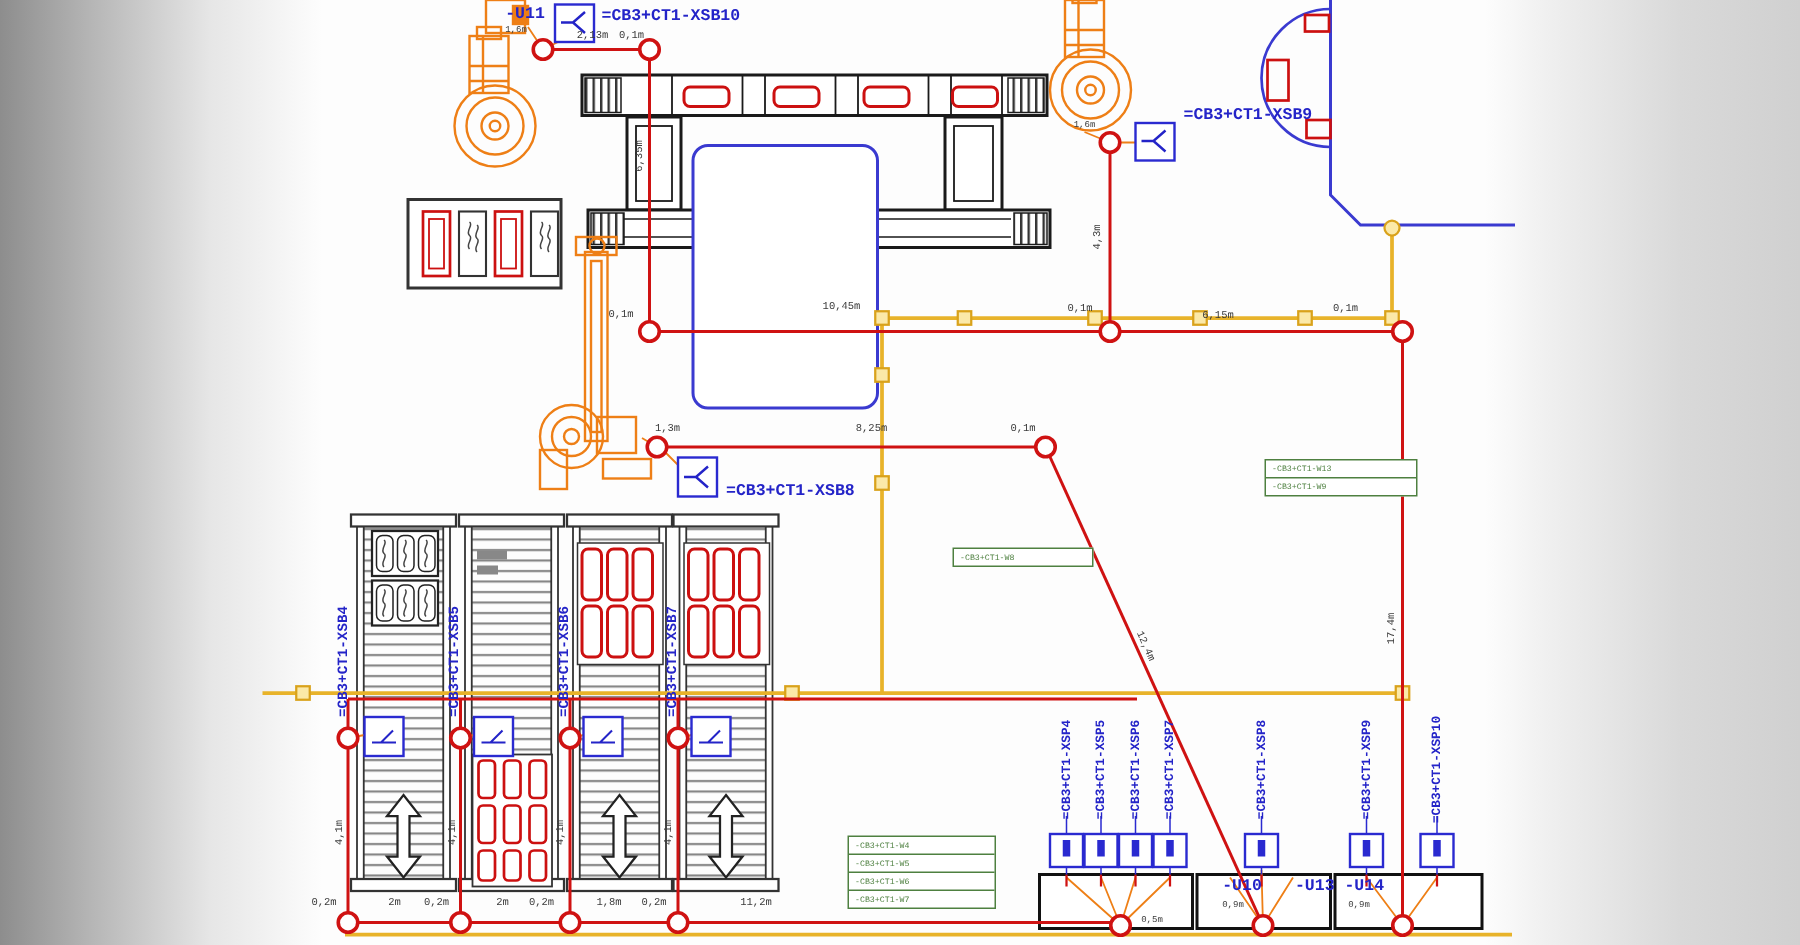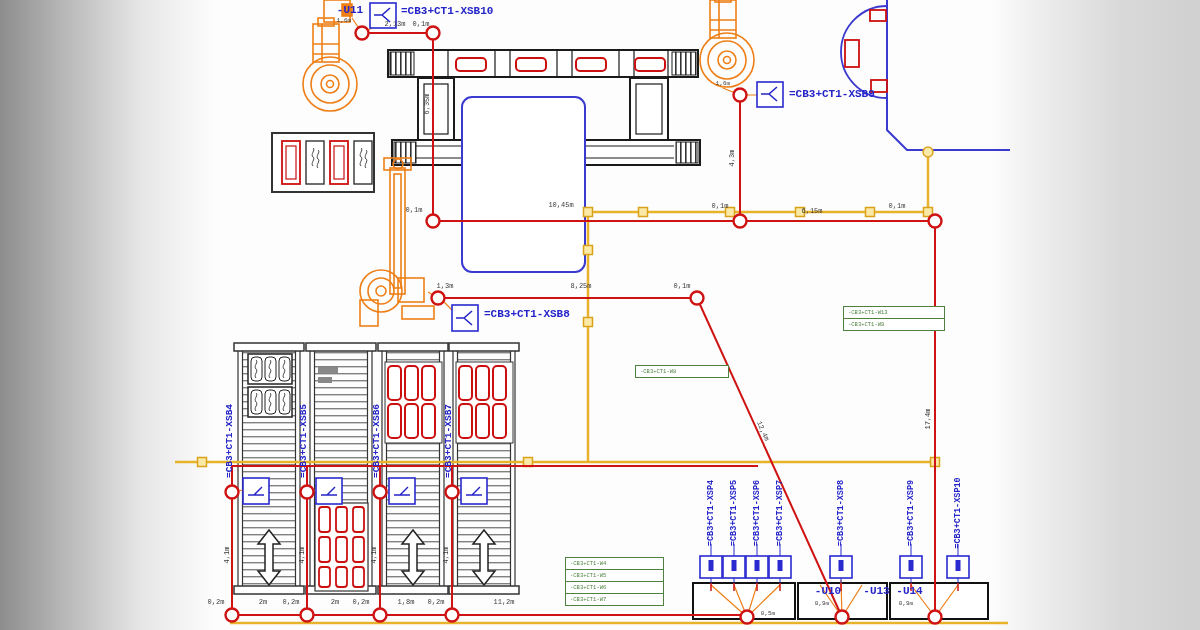--- a/index.html
+++ b/index.html
@@ -314,22 +314,22 @@
         <circle cx="842" cy="617" r="6.5"></circle>
         <circle cx="935" cy="617" r="6.5"></circle>
   </g>
 </svg>
 
 <div class="lbl ulab" style="left:350px;top:10px">-U11</div>
 <div class="lbl ulab" style="left:828px;top:591px">-U10</div>
 <div class="lbl ulab" style="left:893px;top:591px">-U13 -U14</div>
 
 <div class="lbl blab" style="left:401px;top:11px">=CB3+CT1-XSB10</div>
-<div class="lbl blab" style="left:789px;top:94px">=CB3+CT1-XSB9</div>
-<div class="lbl blab" style="left:484px;top:314px">=CB3+CT1-XSB8</div>
+<div class="lbl blab" style="left:789px;top:77px">=CB3+CT1-XSB9</div>
+<div class="lbl blab" style="left:484px;top:328px">=CB3+CT1-XSB8</div>
 <div class="lbl vlab" style="left:229px;top:441px">=CB3+CT1-XSB4</div>
 <div class="lbl vlab" style="left:303px;top:441px">=CB3+CT1-XSB5</div>
 <div class="lbl vlab" style="left:376px;top:441px">=CB3+CT1-XSB6</div>
 <div class="lbl vlab" style="left:448px;top:441px">=CB3+CT1-XSB7</div>
 <div class="lbl vlab vlab2" style="left:711px;top:513px">=CB3+CT1-XSP4</div>
 <div class="lbl vlab vlab2" style="left:734px;top:513px">=CB3+CT1-XSP5</div>
 <div class="lbl vlab vlab2" style="left:757px;top:513px">=CB3+CT1-XSP6</div>
 <div class="lbl vlab vlab2" style="left:780px;top:513px">=CB3+CT1-XSP7</div>
 <div class="lbl vlab vlab2" style="left:841px;top:513px">=CB3+CT1-XSP8</div>
 <div class="lbl vlab vlab2" style="left:911px;top:513px">=CB3+CT1-XSP9</div>

